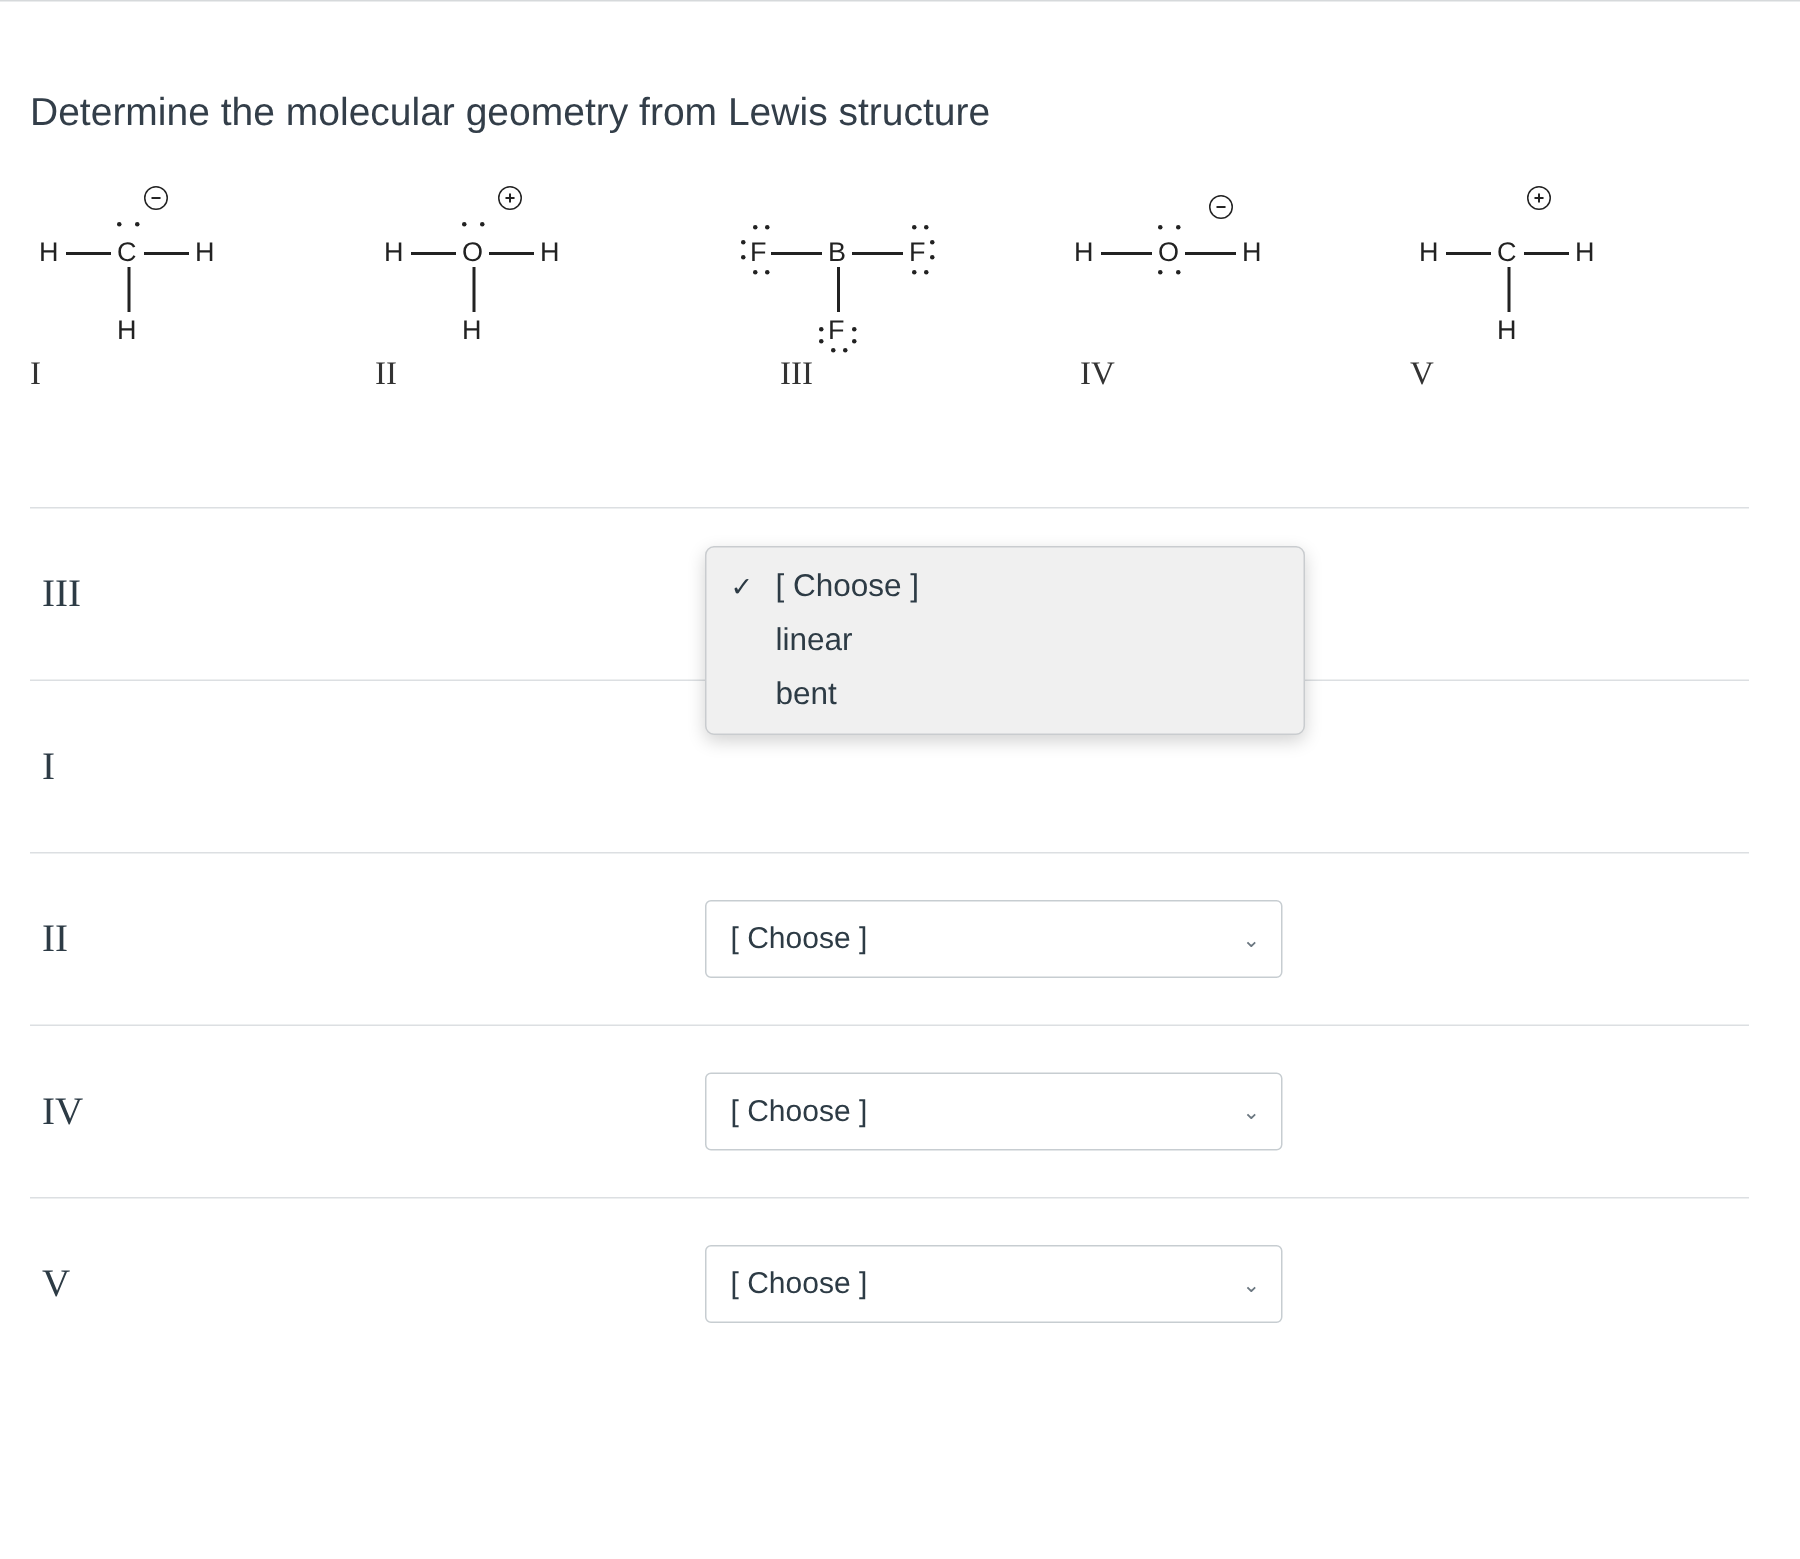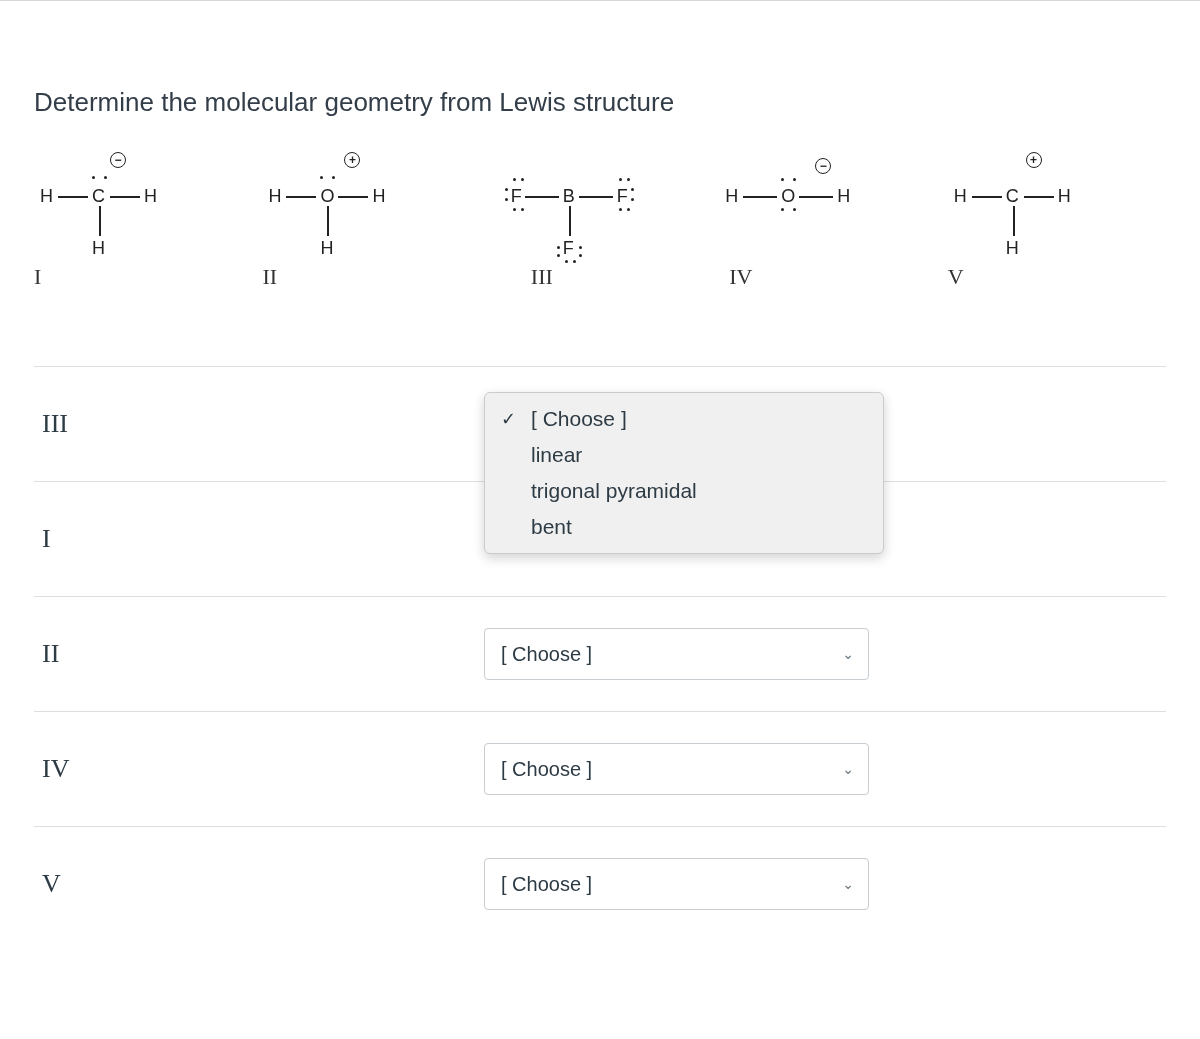--- a/index.html
+++ b/index.html
@@ -8,22 +8,21 @@
     font-family: -apple-system, BlinkMacSystemFont, "Segoe UI", "Helvetica Neue", Arial, sans-serif;
     background: #fff;
     color: #2d3b45;
     width: 1200px;
   }
   .top-rule {
     border-top: 1px solid #d6d9db;
     margin: 0;
   }
   .container {
-    padding: 28px 34px 40px 34px;
-    margin-top: 28px;
+    padding: 28px 34px 40px 20px;
   }
   .question-title {
     font-size: 26px;
     font-weight: 400;
     color: #333e49;
     margin: 30px 0 28px 0;
   }
   .structures {
     display: flex;
     gap: 10px;
@@ -228,21 +227,20 @@
         <div class="select-box" style="visibility:hidden;">
           <span>[ Choose ]</span>
 
         </div>
         <div class="dropdown" style="top:-6px;">
           <div class="dd-item">
             <span class="check">✓</span>
             <span>[ Choose ]</span>
           </div>
           <div class="dd-item"><span>linear</span></div>
-          <div class="dd-item"><span>trigonal pyramidal</span></div>
           <div class="dd-item"><span>bent</span></div>
         </div>
       </div>
     </div>
 
     <div class="row">
       <div class="row-label">I</div>
       <div class="select-wrap">
         <div class="select-box" style="visibility:hidden;">
           <span>[ Choose ]</span>

